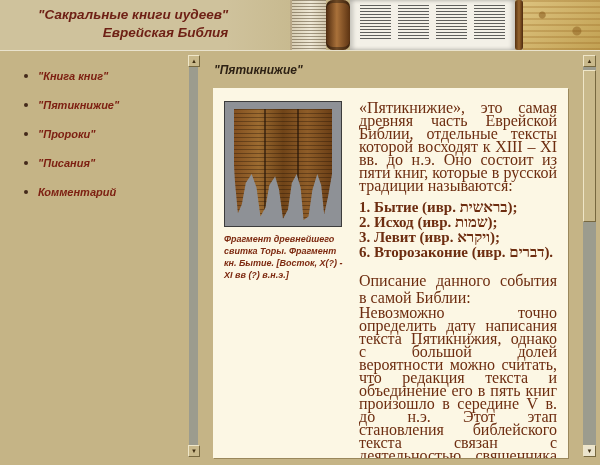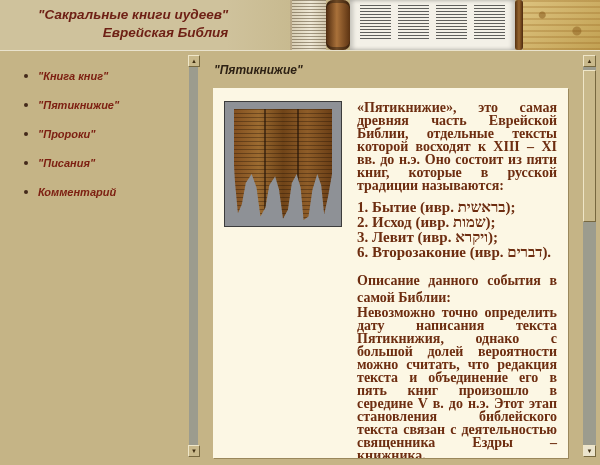--- a/index.html
+++ b/index.html
@@ -99,22 +99,22 @@
       linear-gradient(90deg,#835020 0%,#9c6b30 25%,#704418 50%,#8f5d28 75%,#6b3f16 100%);
     clip-path:polygon(0% 0%,100% 0%,100% 58%,96% 78%,92% 94%,89% 68%,85% 58%,80% 72%,76% 96%,71% 99%,68% 70%,64% 58%,59% 66%,55% 90%,50% 98%,46% 72%,42% 60%,36% 68%,32% 88%,27% 96%,23% 70%,18% 58%,12% 66%,8% 85%,4% 93%,1% 65%,0% 50%);
   }
   .caption {
     width:122px; margin-top:6px; font-size:9px; line-height:1.35;
     font-weight:bold; font-style:italic; color:#7d2a10;
   }
 
   .textcol { flex:1; min-width:0; }
   .para {
-    font-family:"Liberation Serif", serif; font-size:14px; line-height:13px;
-    font-weight:bold; color:#6d2d10; text-align:justify; margin-bottom:8px;
+    font-family:"Liberation Serif", serif; font-size:16px; line-height:13px;
+    font-weight:normal; color:#6d2d10; text-align:justify; margin-bottom:8px;
   }
   .books { margin:2px 0 10px 0; }
   .book {
     font-family:"Liberation Serif", serif; font-size:15px; line-height:15px;
     font-weight:bold; color:#6d2d10;
   }
   .subhead { line-height:17px; margin-top:12px; margin-bottom:0; }
 
   .figcol2 { flex:0 0 148px; margin-right:14px; }
   .egypt-photo { width:148px; border:1px solid #3a362e; background:#fbf7ea; padding:2px; }
@@ -175,20 +175,21 @@
 
 <div class="main">
   <div class="frame-title">"Пятикнижие"</div>
 
   <div class="panel">
     <div class="row1">
       <figure class="figcol">
         <div class="torah-photo">
           <div class="parchment"></div>
         </div>
+        <figcaption class="caption">Фрагмент древнейшего свитка Торы. Фрагмент кн. Бытие. [Восток, X(?) - XI вв (?) в.н.э.]</figcaption>
       </figure>
 
       <div class="textcol">
         <p class="para">«Пятикнижие», это самая древняя часть Еврейской Библии, отдельные тексты которой восходят к XIII – XI вв. до н.э. Оно состоит из пяти книг, которые в русской традиции называются:</p>
         <div class="books">
           <div class="book">1. Бытие (ивр. בראשית);</div>
           <div class="book">2. Исход (ивр. שמות);</div>
           <div class="book">3. Левит (ивр. ויקרא);</div>
           <div class="book">6. Второзаконие (ивр. דברים).</div>
         </div>

